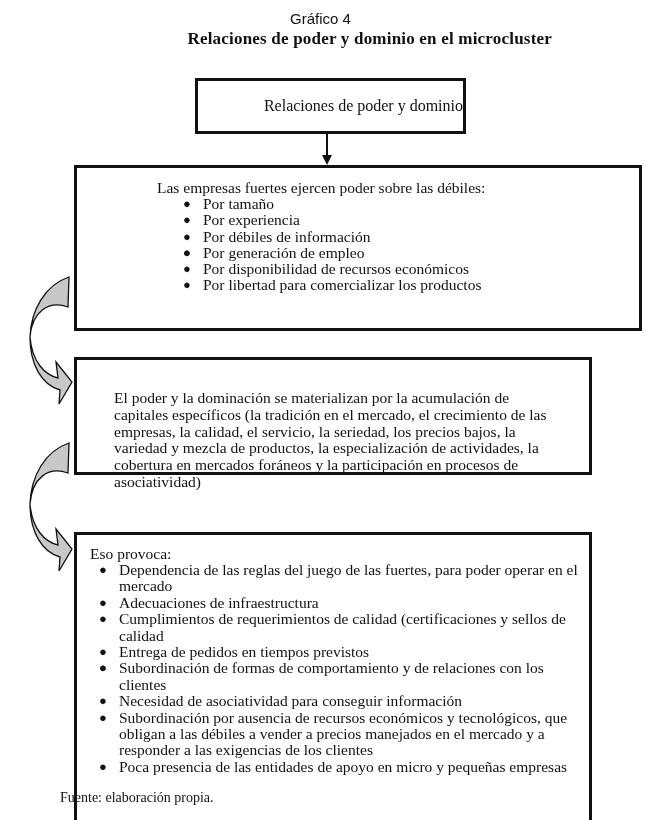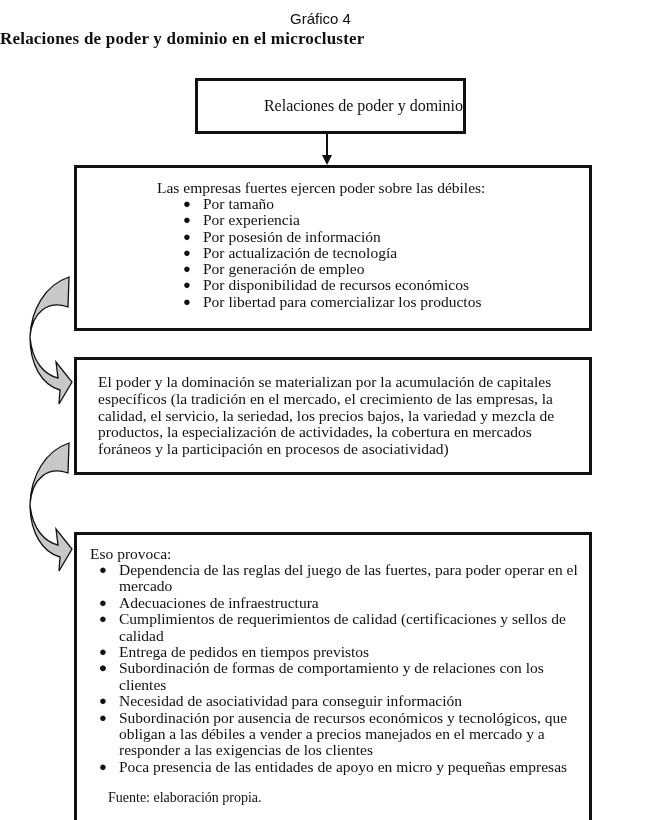--- a/index.html
+++ b/index.html
@@ -1,37 +1,37 @@
 <!DOCTYPE html>
 <html><head>
   <meta charset="utf-8">
   <style>
     html, body { margin: 0; padding: 0; background: #ffffff; }
     body { width: 647px; height: 820px; position: relative; overflow: hidden;
            font-family: "Liberation Serif", serif; color: #111; }
     .abs { position: absolute; }
     #fig-label { left: 0; width: 641px; top: 10px; text-align: center;
                  font-family: "Liberation Sans", sans-serif; font-size: 15px; }
-    #fig-title { left: 0; width: 552px; top: 29px; text-align: left;
+    #fig-title { left: 0; width: 552px; top: 29px; text-align: right;
                  font-weight: bold; font-size: 17px; letter-spacing: 0.2px; }
     .box { position: absolute; border: 3px solid #111; box-sizing: border-box; background: #fff; }
     #box-top { left: 195px; top: 78px; width: 271px; height: 56px;
                display: flex; align-items: center; justify-content: flex-end; font-size: 16px; }
-    #box-power { left: 74px; top: 165px; width: 518px; height: 166px; font-size: 15.5px; line-height: 16.3px; }
+    #box-power { left: 74px; top: 165px; width: 568px; height: 166px; font-size: 15.5px; line-height: 16.3px; }
     #box-power .intro { position: absolute; left: 80px; top: 12px; }
     #box-power ul { position: absolute; left: 106px; top: 28px; margin: 0; padding: 0; list-style: none; }
     #box-capital { left: 74px; top: 357px; width: 518px; height: 118px; font-size: 15.5px; line-height: 16.8px; }
-    #box-capital p { margin: 0; position: absolute; left: 21px; top: 14px; right: 12px; }
+    #box-capital p { margin: 16px; position: absolute; left: 21px; top: 14px; right: 12px; }
     #box-effects { left: 74px; top: 532px; width: 518px; height: 308px; font-size: 15.5px; line-height: 16.4px; padding-left: 12px; }
     #box-effects .intro { position: absolute; left: 13px; top: 11px; }
     #box-effects ul { position: absolute; left: 22px; top: 27px; right: 10px; margin: 0; padding: 0; list-style: none; }
     li { position: relative; padding-left: 20px; }
     li .bullet { position: absolute; left: 0; top: 0; font-size: 13px; }
     #box-power li { padding-left: 20px; }
-    #footer { left: 60px; top: 790px; font-size: 14px; margin-left: 48px; }
+    #footer { left: 60px; top: 790px; font-size: 14px; }
     svg { position: absolute; left: 0; top: 0; }
   </style>
 </head>
 <body>
 
 <div id="fig-label" class="abs">Gráfico 4</div>
 <div id="fig-title" class="abs">Relaciones de poder y dominio en el microcluster</div>
 
 <svg width="647" height="820">
 
@@ -47,22 +47,22 @@
 
 <div id="box-top" class="box">
   <span>Relaciones de poder y dominio</span>
 </div>
 
 <div id="box-power" class="box">
   <div class="intro">Las empresas fuertes ejercen poder sobre las débiles:</div>
   <ul>
     <li><span class="bullet">●</span><span>Por tamaño</span></li>
     <li><span class="bullet">●</span><span>Por experiencia</span></li>
-    <li><span class="bullet">●</span><span>Por posesión de información</span></li>
-    <li><span class="bullet">●</span><span>Por actualización de tecnología</span></li>
+    <li><span class="bullet">●</span><span>Por débiles de información</span></li>
+    <li><span class="bullet">●</span></li>
     <li><span class="bullet">●</span><span>Por generación de empleo</span></li>
     <li><span class="bullet">●</span><span>Por disponibilidad de recursos económicos</span></li>
     <li><span class="bullet">●</span><span>Por libertad para comercializar los productos</span></li>
   </ul>
 </div>
 
 <div id="box-capital" class="box">
   <p>El poder y la dominación se materializan por la acumulación de capitales específicos (la tradición en el mercado, el crecimiento de las empresas, la calidad, el servicio, la seriedad, los precios bajos, la variedad y mezcla de productos, la especialización de actividades, la cobertura en mercados foráneos y la participación en procesos de asociatividad)</p>
 </div>
 

